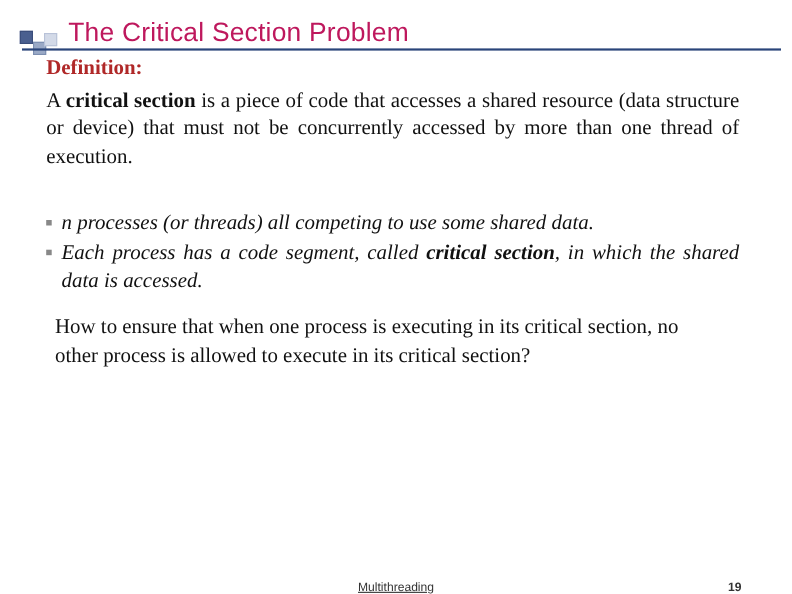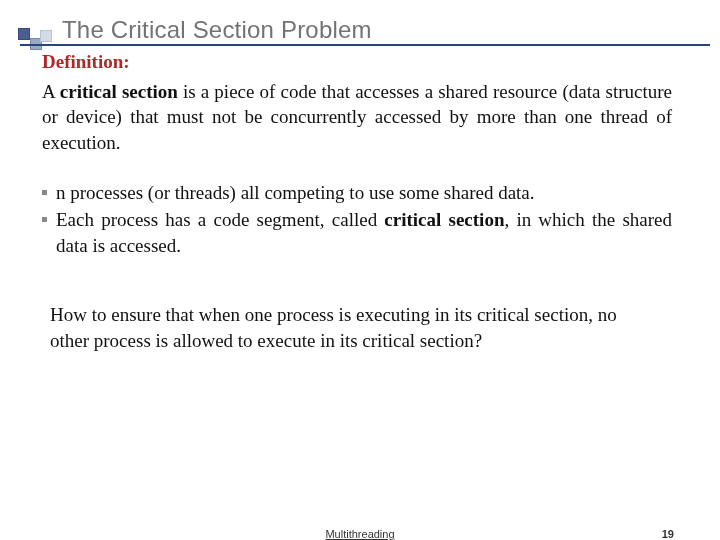--- a/index.html
+++ b/index.html
@@ -23,21 +23,21 @@
     bottom: 0;
     height: 2px;
     background: #2a457a;
   }
   .title-text {
     position: absolute;
     left: 62px;
     bottom: 2px;
     font-family: Arial, Helvetica, sans-serif;
     font-size: 24px;
-    color: #737373;
+    color: #be185d;
     letter-spacing: 0.2px;
   }
   .squares {
     position: absolute;
     left: 18px;
     top: 20px;
     width: 40px;
     height: 28px;
   }
   .sq {
@@ -55,26 +55,27 @@
     line-height: 1.35;
     color: #111;
   }
   .heading {
     color: #b02828;
     font-weight: bold;
     margin-bottom: 4px;
   }
   .def-body {
     text-align: justify;
-    margin-bottom: 24px;
+    margin-bottom: 34px;
   }
   .bold { font-weight: bold; }
   ul.cond {
     list-style: none;
-    margin-bottom: 44px;
+    margin-bottom: 17px;
+    font-style: italic;
   }
   ul.cond li {
     position: relative;
     padding-left: 14px;
     text-align: justify;
     margin-bottom: 2px;
   }
   ul.cond li::before {
     content: "";
     position: absolute;

